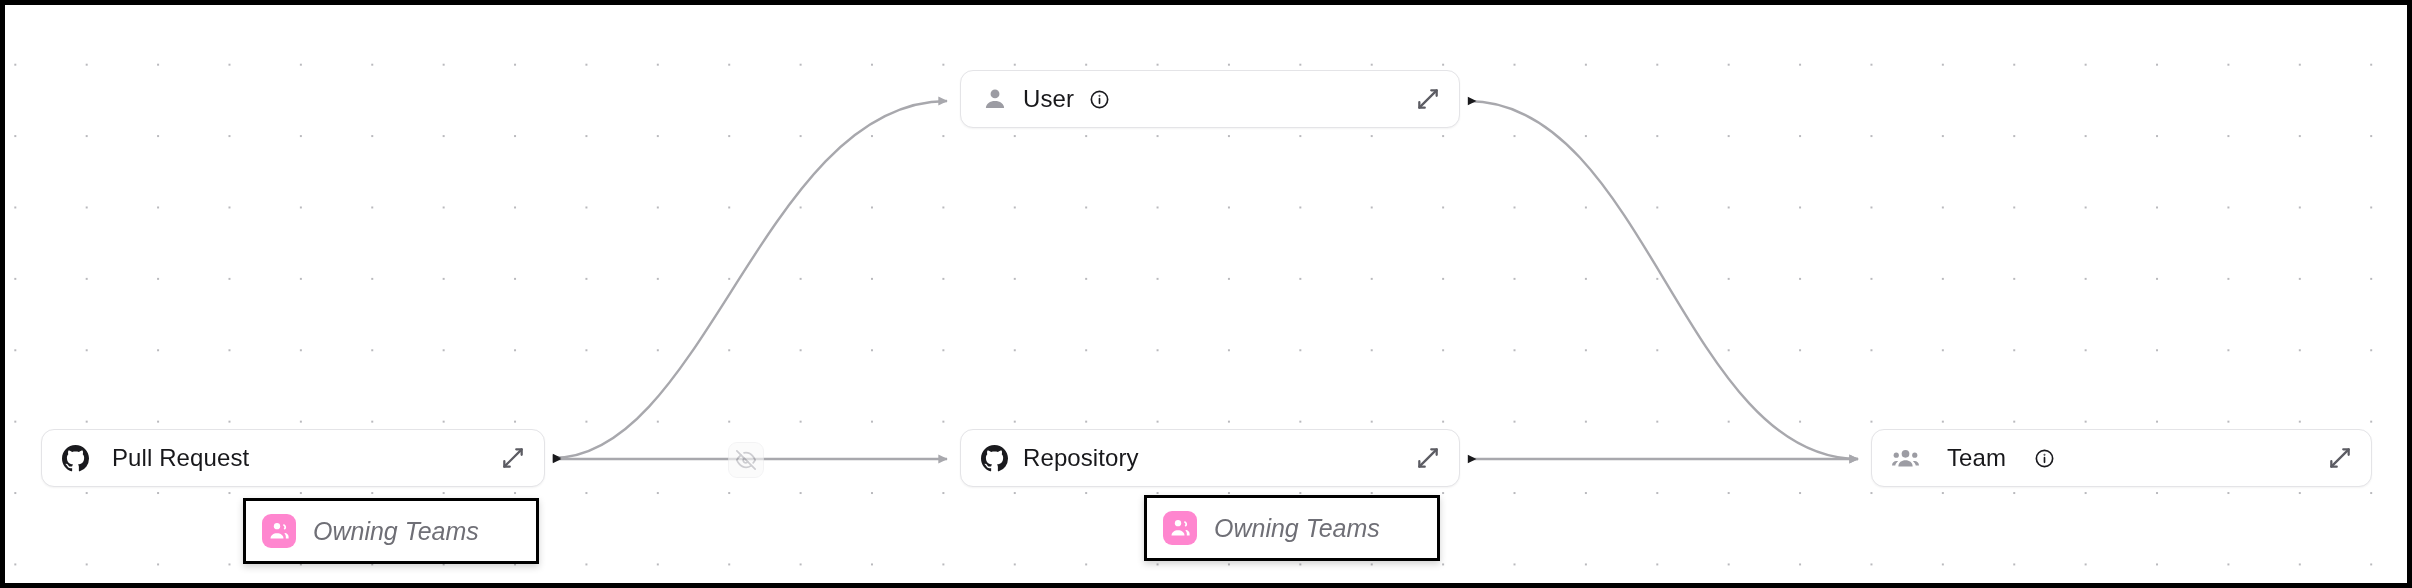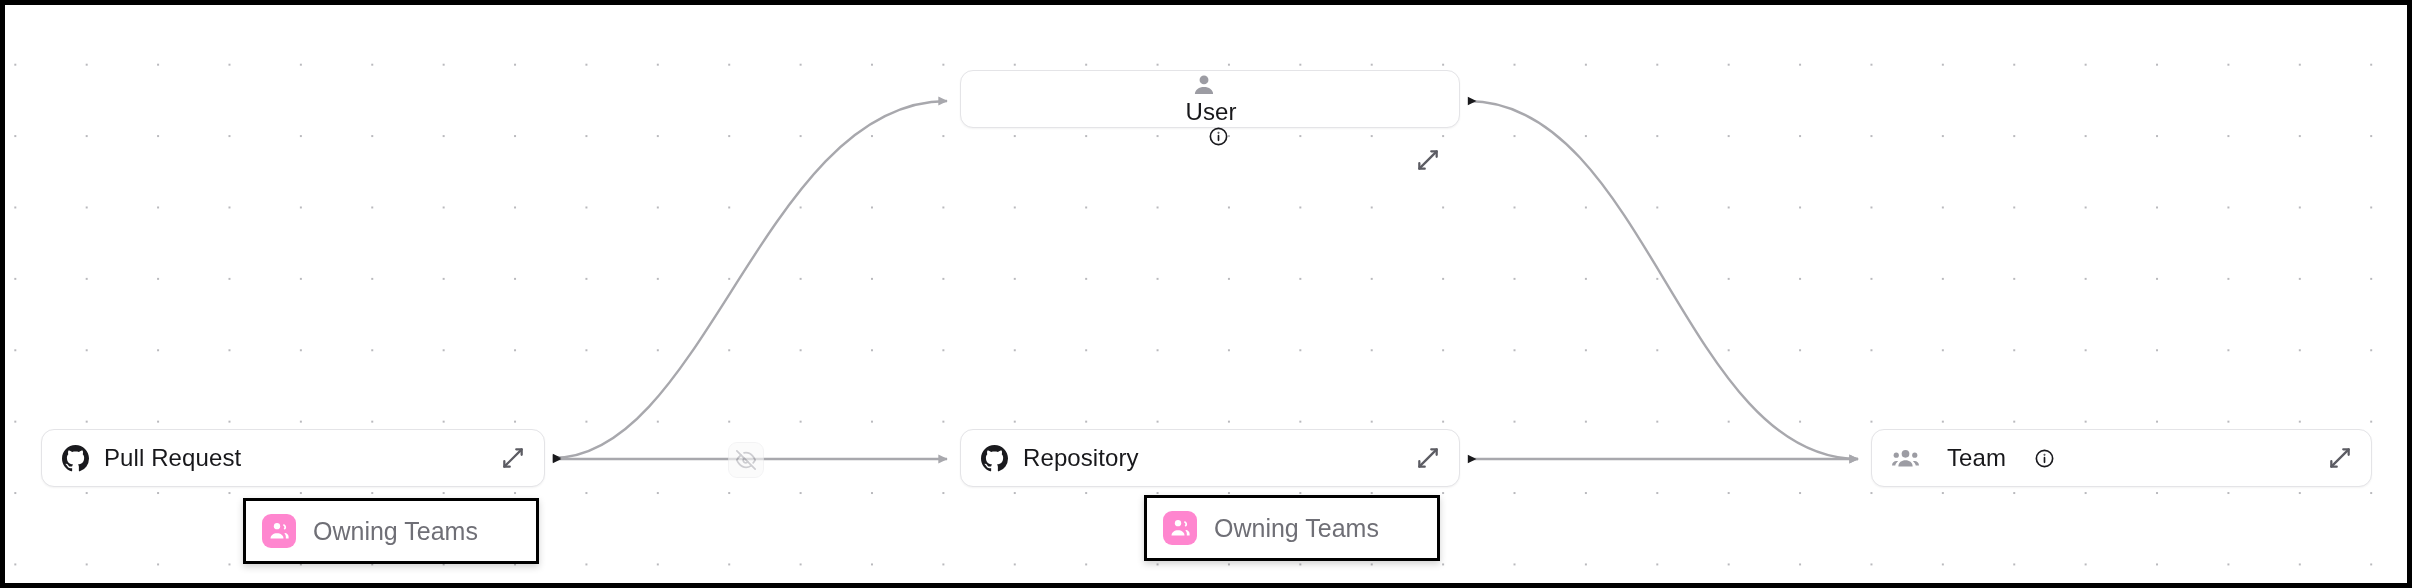--- a/index.html
+++ b/index.html
@@ -106,22 +106,22 @@
     width: 26px;
     height: 26px;
     display: flex;
     align-items: center;
     justify-content: center;
     flex: 0 0 auto;
   }
   .node-expand svg { display: block; }
 
   
-  #node-pull-request { left: 36px;   top: 424px; width: 504px; }
-  #node-user         { left: 955px;  top: 65px;  width: 500px; flex-direction: column; }
+  #node-pull-request { left: 36px;   top: 424px; width: 504px; gap: 8px; }
+  #node-user         { left: 955px;  top: 65px;  width: 500px; }
   #node-repository   { left: 955px;  top: 424px; width: 500px; }
   #node-team         { left: 1866px; top: 424px; width: 501px; gap: 13px; }
 
   
   .chip {
     position: absolute;
     box-sizing: border-box;
     height: 66px;
     background: #ffffff;
     border: 3px solid #000000;
@@ -139,20 +139,21 @@
     display: flex;
     align-items: center;
     justify-content: center;
     margin-right: 17px;
   }
   .chip-icon svg { display: block; }
   .chip-label {
     font-size: 25px;
     color: #6f6f76;
     white-space: nowrap;
+    font-style: italic;
   }
   #chip-pull-request { left: 238px;  top: 493px; width: 296px; }
   #chip-repository   { left: 1139px; top: 490px; width: 296px; }
 
   
   #canvas { z-index: 0; }
   #edges  { z-index: 1; }
   .node   { z-index: 2; }
   .edge-toggle { z-index: 3; }
   .chip   { z-index: 4; }

